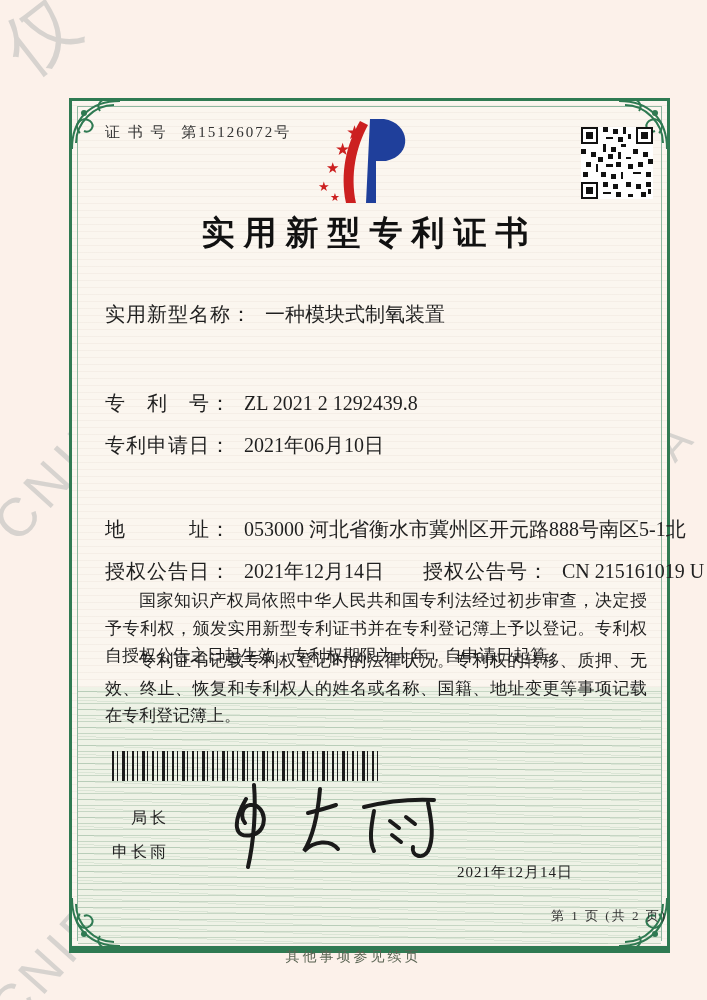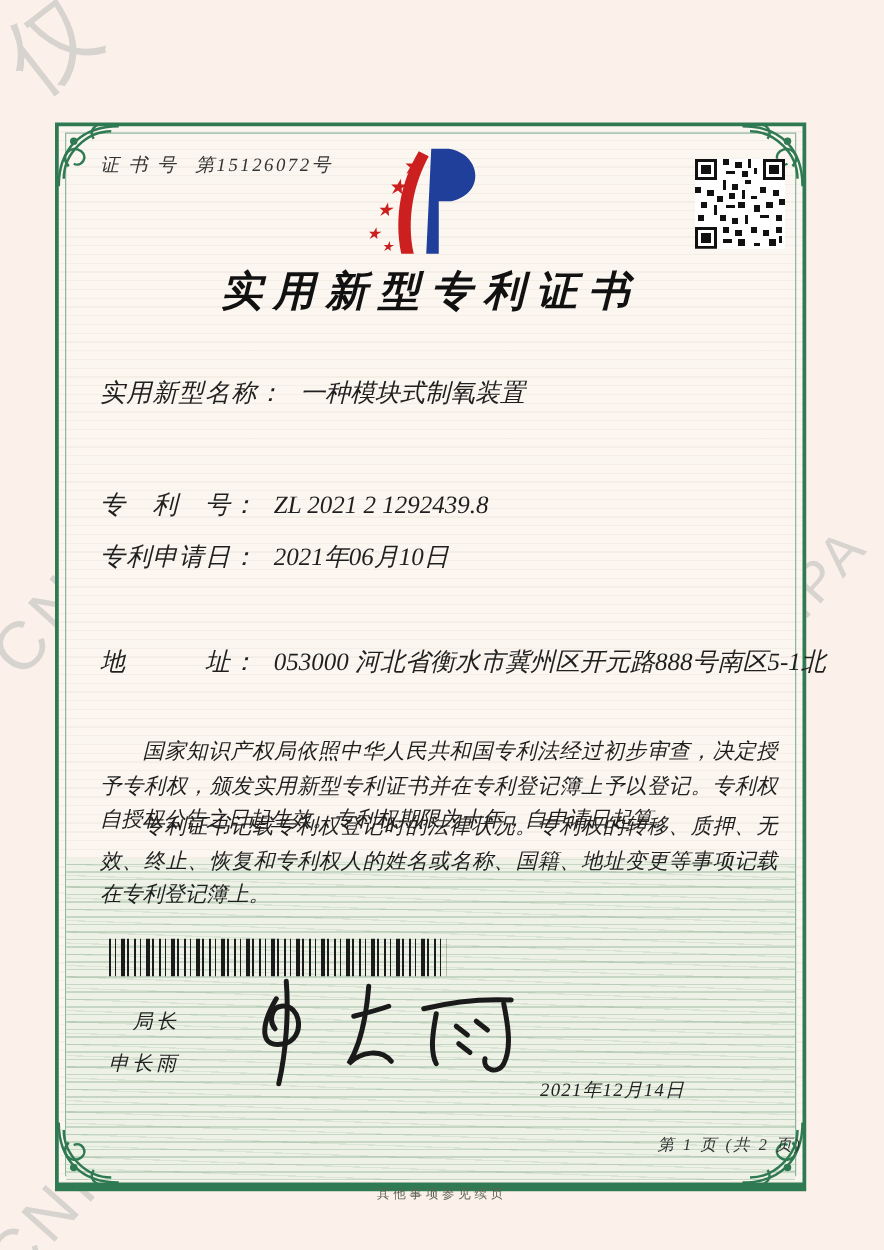--- a/index.html
+++ b/index.html
@@ -7,27 +7,26 @@
     width:707px;height:1000px;position:relative;overflow:hidden;
     background:#fcf1ea;
     font-family:"Liberation Serif", serif;
     color:#222;
   }
   
   .wm{position:absolute;color:#d7d3cf;z-index:0;user-select:none;font-family:"Liberation Sans",sans-serif;}
   .wm.cn{font-family:"Liberation Serif",serif;}
   
   .frame{
-    position:absolute;left:44px;top:98px;width:595px;height:845px;
+    position:absolute;left:69px;top:98px;width:595px;height:845px;
     border:3px solid #2f7a52;border-bottom-width:7px;
     background:
       repeating-linear-gradient(0deg, rgba(190,168,155,0.10) 0 1px, transparent 1px 7px),
       #fbf6ef;
     z-index:1;
-    font-style:italic;
   }
   .frame-inner{
     position:absolute;left:5px;top:5px;right:5px;bottom:5px;
     border:1px solid #8fb8a0;pointer-events:none;
   }
   .waves{
     position:absolute;left:6px;right:6px;top:586px;bottom:2px;
     background:
       repeating-linear-gradient(0deg, rgba(104,150,116,0.30) 0 1px, transparent 1px 6px),
       repeating-linear-gradient(2deg, rgba(104,150,116,0.14) 0 1px, transparent 1px 9px),
@@ -66,21 +65,21 @@
       #1b1b1b 10px 13px, transparent 13px 15px,
       #1b1b1b 15px 16px, transparent 16px 20px);
   }
   
   .signer{position:absolute;left:40px;top:700px;font-size:16px;letter-spacing:3px;color:#222;z-index:4;line-height:2.1;text-align:right;}
   .sig-script{position:absolute;left:140px;top:678px;z-index:4;}
   .issue-date{position:absolute;left:385px;top:762px;font-size:15px;letter-spacing:1px;z-index:4;color:#222;}
   .page-info{position:absolute;left:0;right:0;top:806px;text-align:right;font-size:13px;letter-spacing:2px;color:#333;z-index:4;}
   .footer-note{
     position:absolute;left:0;right:0;top:948px;text-align:center;
-    font-size:10px;letter-spacing:3px;color:#5a6453;z-index:2;
+    font-size:14px;letter-spacing:3px;color:#5a6453;z-index:2;
   }
 </style>
 </head>
 <body>
 
 <span class="wm cn" style="left:6px;top:-12px;font-size:72px;transform:rotate(-38deg);">仅</span>
 <span class="wm cn" style="left:86px;top:108px;font-size:74px;transform:rotate(-38deg);">限</span>
 <span class="wm" style="left:-28px;top:430px;font-size:54px;letter-spacing:6px;transform:rotate(-48deg);">CNIPA</span>
 <span class="wm" style="left:398px;top:300px;font-size:50px;letter-spacing:5px;transform:rotate(-48deg);">CNIPA</span>
 <span class="wm" style="left:-30px;top:920px;font-size:52px;letter-spacing:5px;transform:rotate(-48deg);">CNIPA</span>
@@ -210,20 +209,28 @@
     <span class="val">ZL 2021 2 1292439.8</span>
   </div>
   <div class="row" style="top:331px;">
     <span class="lbl">专利申请日：</span>
     <span class="val">2021年06月10日</span>
   </div>
   <div class="row" style="top:415px;">
     <span class="lbl">地　　　址：</span>
     <span class="val">053000 河北省衡水市冀州区开元路888号南区5-1北</span>
   </div>
+  <div class="row" style="top:457px;">
+    <span class="lbl">授权公告日：</span>
+    <span class="val">2021年12月14日</span>
+    <span class="pair2">
+      <span class="lbl">授权公告号：</span>
+      <span class="val">CN 215161019 U</span>
+    </span>
+  </div>
 
   <div class="para" style="top:486px;">国家知识产权局依照中华人民共和国专利法经过初步审查，决定授予专利权，颁发实用新型专利证书并在专利登记簿上予以登记。专利权自授权公告之日起生效。专利权期限为十年，自申请日起算。</div>
   <div class="para" style="top:546px;">专利证书记载专利权登记时的法律状况。专利权的转移、质押、无效、终止、恢复和专利权人的姓名或名称、国籍、地址变更等事项记载在专利登记簿上。</div>
 
   <div class="barcode"></div>
 
   <div class="signer">
     <div>局长</div>
     <div>申长雨</div>
   </div>

